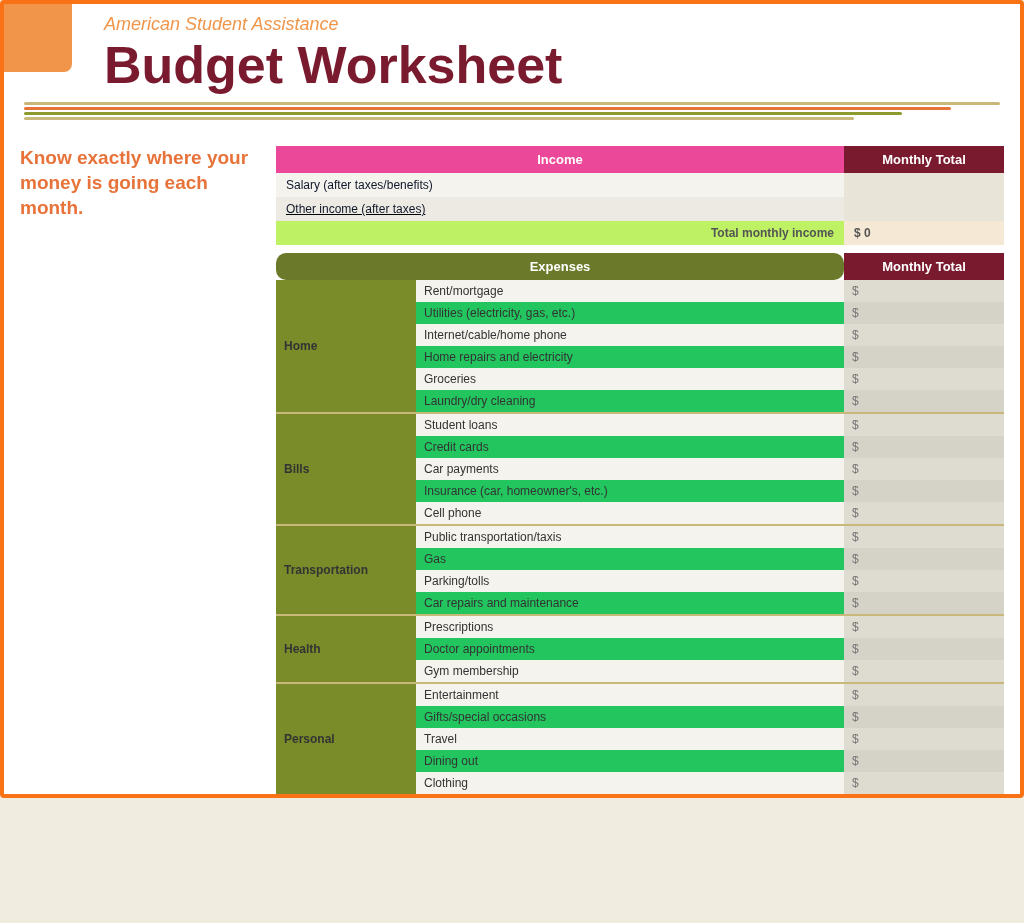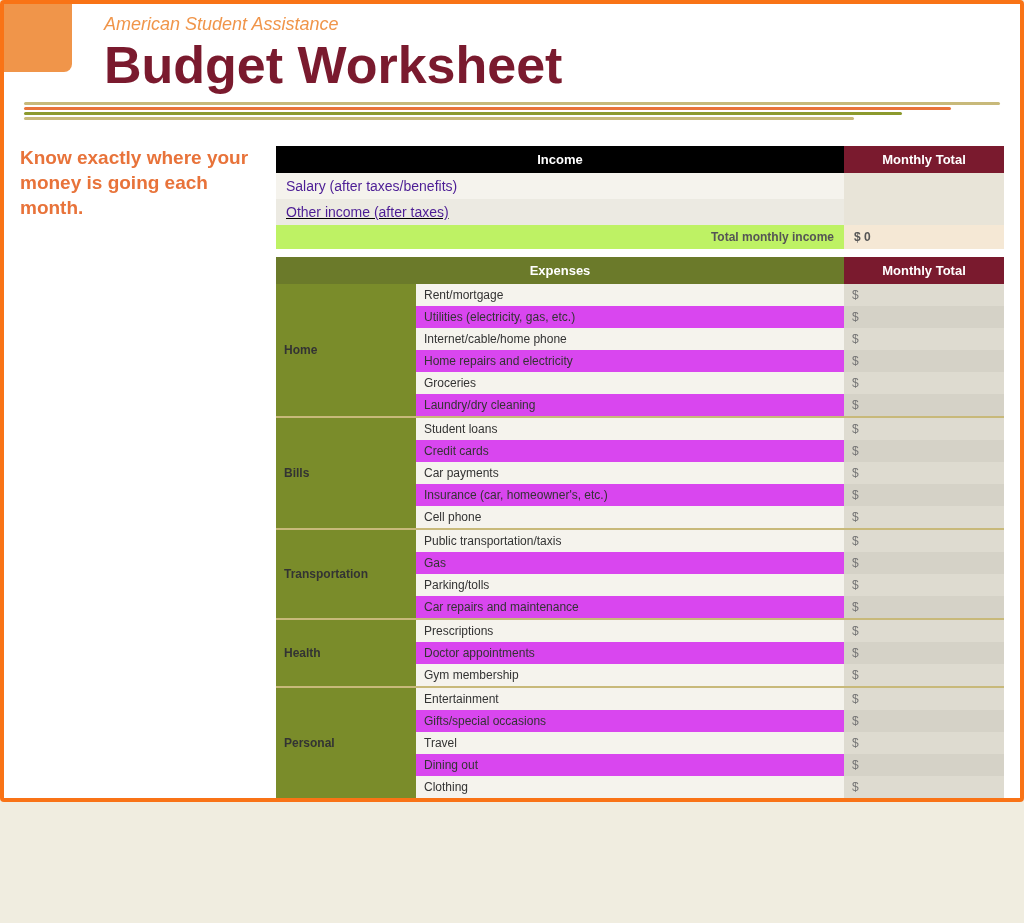--- a/index.html
+++ b/index.html
@@ -109,36 +109,36 @@
       margin-bottom: 8px;
     }
 
     .section-header th {
       padding: 6px 10px;
       font-size: 13px;
       font-weight: bold;
     }
 
     .income-header {
-      background: #000000;
+      background: #ec4899;
       color: #fff;
       text-align: center;
     }
 
     .monthly-total-header {
       background: #7a1a2e;
       color: #fff;
       text-align: center;
       width: 160px;
     }
 
     .row-label {
-      font-size: 14px;
+      font-size: 12px;
       padding: 5px 10px;
-      color: #4c1d95;
+      color: #0f172a;
     }
 
     .row-value {
       font-size: 12px;
       padding: 5px 8px;
       color: #555;
       text-align: left;
       background: #e8e4d8;
       width: 160px;
     }
@@ -169,20 +169,21 @@
       width: 100%;
       border-collapse: collapse;
     }
 
     .expenses-header th.category-col {
       background: #6b7a2a;
       color: #fff;
       text-align: center;
       padding: 6px 28px;
       font-size: 13px;
+      border-radius: 10px;
     }
 
     .expenses-header th.total-col {
       background: #7a1a2e;
       color: #fff;
       text-align: center;
       padding: 6px 10px;
       font-size: 13px;
       width: 160px;
     }
@@ -198,21 +199,21 @@
       width: 140px;
     }
 
     .expense-row td {
       font-size: 12px;
       padding: 4px 8px;
       color: #333;
     }
 
     .expense-row.even { background: #f5f3ed; }
-    .expense-row.odd { background: #d946ef; }
+    .expense-row.odd { background: #22c55e; }
 
     .expense-value {
       background: #e8e4d8;
       color: #555;
       width: 160px;
     }
 
     .expense-row.even .expense-value { background: #dedbd0; }
     .expense-row.odd .expense-value { background: #d5d2c7; }
 

